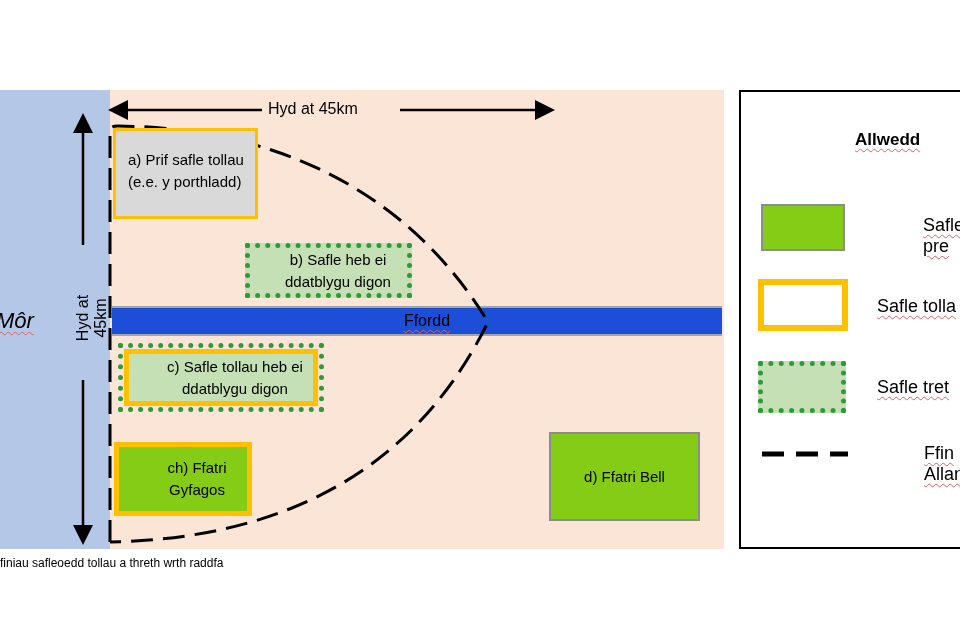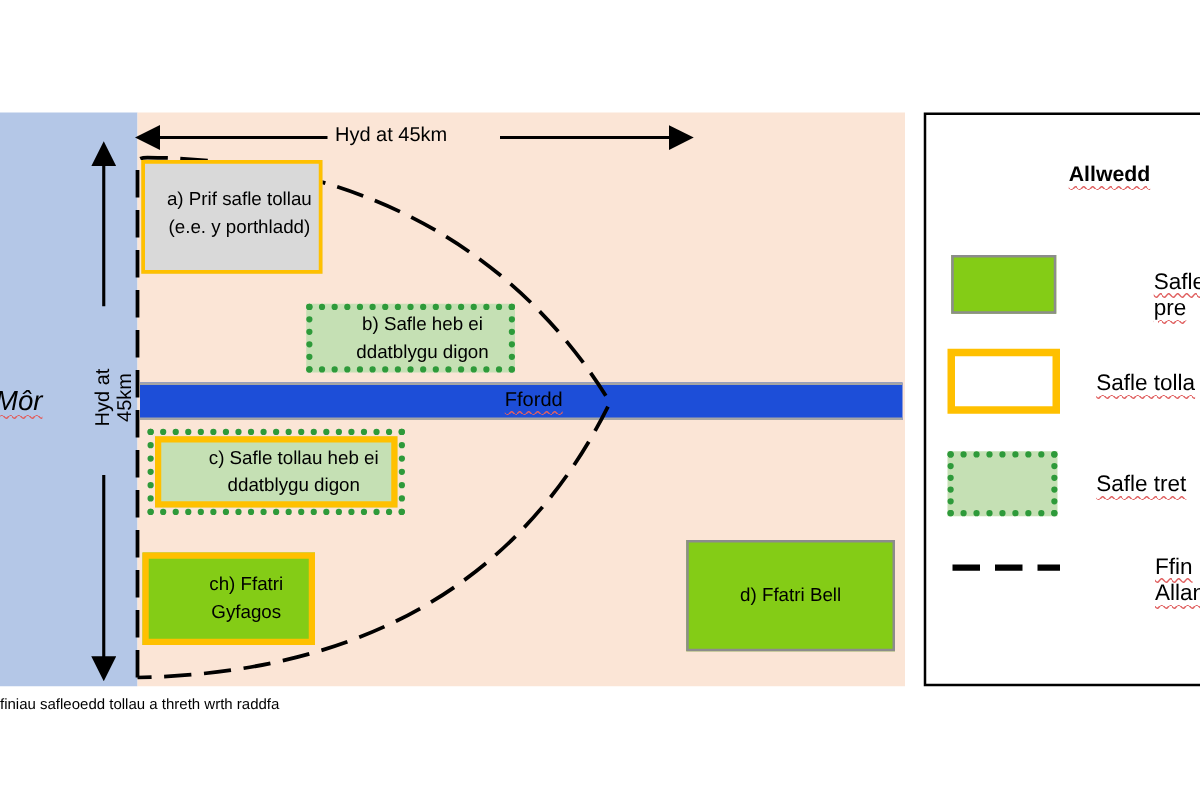--- a/index.html
+++ b/index.html
@@ -10,26 +10,26 @@
   .sea-label{left:-4px;top:308px;font-size:22px;font-style:italic;}
   .squig{text-decoration:underline wavy #e06060;text-decoration-thickness:1px;text-underline-offset:3px;}
   .road{left:112px;top:306px;width:610px;height:30px;background:#1d4ed8;border-top:2px solid #a5a5a5;border-bottom:2px solid #a5a5a5;box-sizing:border-box;display:flex;align-items:center;justify-content:center;font-size:16px;}
   .road span{margin-left:20px;}
   .box{box-sizing:border-box;display:flex;align-items:center;justify-content:center;text-align:center;font-size:15px;line-height:22px;}
   .grey{background:#84cc16;}
   .green{background:#c5e0b4;}
   .yellow-border{border:5px solid #ffc000;padding-left:28px;}
   .green-dots{border:5px dotted #2e9a3a;}
   .grey-border{border:2px solid #8c8c8c;}
-  .site-a{left:113px;top:128px;width:145px;height:91px;background:#d9d9d9;border:3px solid #ffc000;border-top-right-radius:0 22px;box-sizing:border-box;font-size:15px;line-height:22px;padding:18px 0 0 12px;text-align:center;}
+  .site-a{left:113px;top:128px;width:145px;height:91px;background:#d9d9d9;border:3px solid #ffc000;border-top-right-radius:0 22px;box-sizing:border-box;font-size:15px;line-height:22px;padding:18px 0 0 12px;text-align:left;}
   .site-b{left:245px;top:243px;width:167px;height:55px;padding-left:19px;}
   .site-c-outer{left:118px;top:343px;width:206px;height:69px;}
   .site-c{left:124px;top:349px;width:194px;height:57px;}
   .site-ch{left:114px;top:442px;width:138px;height:74px;}
-  .site-d{left:549px;top:432px;width:167px;height:89px;}
+  .site-d{left:549px;top:432px;width:151px;height:89px;}
   .hyd-h{left:268px;top:100px;font-size:16px;}
   .hyd-v{left:52px;top:300px;font-size:16px;transform:rotate(-90deg);transform-origin:center;width:80px;text-align:center;}
   .caption{left:0;top:556px;font-size:12px;}
   .legend{left:739px;top:90px;width:240px;height:459px;border:2px solid #000;box-sizing:border-box;background:#fff;}
   .legend-title{left:855px;top:130px;font-size:17px;font-weight:bold;}
   .lg-label{font-size:18px;}
   .lg-grey{left:761px;top:204px;width:84px;height:47px;}
   .lg-yellow{left:758px;top:279px;width:90px;height:52px;border:6px solid #ffc000;box-sizing:border-box;background:#fff;}
   .lg-green{left:758px;top:361px;width:88px;height:52px;}
 </style>

